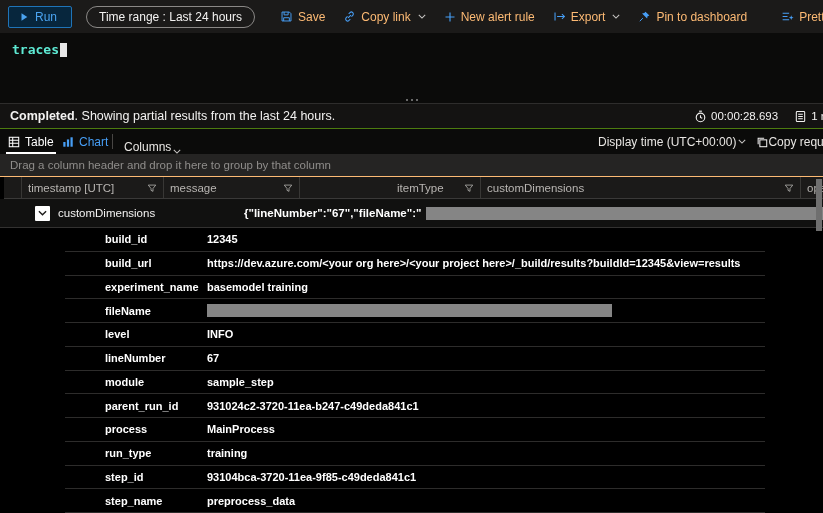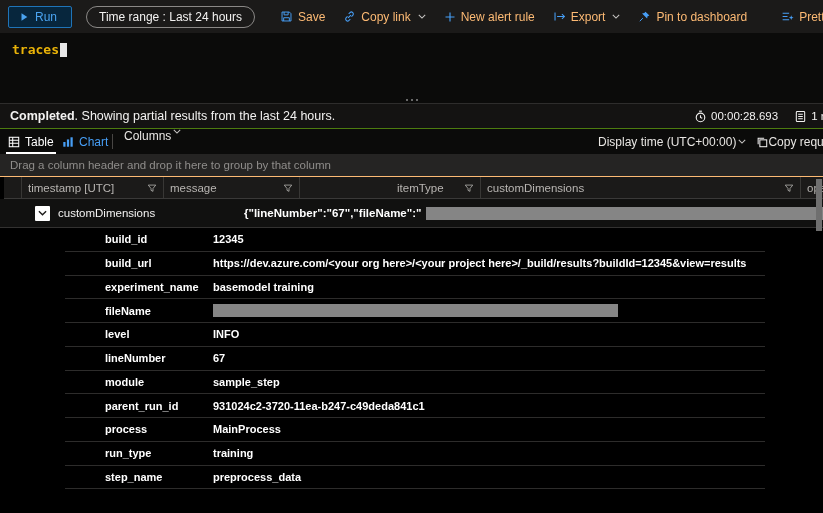--- a/index.html
+++ b/index.html
@@ -20,21 +20,21 @@
   .tb-btn { display:flex; align-items:center; gap:5px; padding:0 9px; height:48px;
     background:transparent; border:none; color:#fdba74; font-size:12px; font-family:inherit;
     white-space:nowrap; cursor:pointer; }
   .icon { display:inline-flex; align-items:center; justify-content:center; }
   .accent { color:var(--accent-blue,#479ef5); }
   .chev { color:#c8c6c4; display:inline-flex; margin-left:2px; }
 
   
   .editor { position:absolute; top:33px; left:0; right:0; height:70px; background:#0b0b0a; }
   .query-line { position:absolute; top:9px; left:12px; font-family:"DejaVu Sans Mono",monospace;
-    font-size:13px; font-weight:700; color:#eab308; }
+    font-size:13px; font-weight:700; color:#5eead4; }
   .cursor { display:inline-block; width:7px; height:14px; background:#e8e8e8;
     vertical-align:text-bottom; margin-left:1px; }
   .splitter { position:absolute; bottom:2px; left:50%; transform:translateX(-50%);
     display:flex; gap:3px; cursor:row-resize; }
   .splitter i { width:2px; height:2px; background:#8a8a8a; border-radius:50%; }
 
   
   .statusbar { position:absolute; top:103px; left:0; right:0; height:26px; background:#141312;
     border-top:1px solid #2e2d2c; border-bottom:1px solid #4d7c0f; }
   .status-left { position:absolute; left:10px; top:0; height:100%; display:flex;
@@ -47,21 +47,21 @@
   
   .tabsbar { position:absolute; top:129px; left:0; right:0; height:25px; background:#0b0b0a; }
   .tab { position:absolute; top:0; height:25px; display:flex; align-items:center; gap:5px;
     font-size:12px; cursor:pointer; }
   .tab-table { left:8px; color:#fff; font-weight:400; }
   .tab-table::after { content:""; position:absolute; left:-2px; right:-2px; bottom:0;
     height:2px; background:#fff; }
   .tab-chart { left:62px; color:var(--accent-blue,#479ef5); }
   .vdiv { position:absolute; left:112px; top:5px; width:1px; height:15px; background:#484644; }
   .columns-btn { position:absolute; left:124px; top:0; height:25px; display:flex;
-    align-items:flex-start; gap:0; font-size:12px; color:#e8e6e3; cursor:pointer; }
+    align-items:flex-end; gap:0; font-size:12px; color:#e8e6e3; cursor:pointer; }
   .tabs-right { position:absolute; left:598px; top:0; height:25px; display:flex;
     align-items:center; gap:10px; font-size:12px; color:#e8e6e3; white-space:nowrap; }
   .tr-item { display:flex; align-items:center; cursor:pointer; }
 
   
   .groupbar { position:absolute; top:154px; left:0; right:0; height:23px; background:#252423;
     display:flex; align-items:center; padding-left:10px; font-size:11.5px; color:#8f8d8b;
     border-bottom:1px solid #fdba74; }
 
   
@@ -83,21 +83,21 @@
   .er-key { margin-left:8px; width:186px; flex:none; font-size:11.5px; color:#f3f2f1; }
   .er-val { font-size:11.5px; font-weight:700; color:#fff; white-space:pre; }
   .er-redacted { flex:1; height:13px; margin-left:4px; background:var(--redacted-gray,#858585); }
 
   
   .details { position:absolute; top:228px; left:65px; right:58px; bottom:0;
     display:flex; flex-direction:column; }
   .detail-row { height:23.75px; flex:none; display:flex; align-items:center;
     border-bottom:1px solid #2d2c2b; cursor:default; }
   .detail-key { margin-left:40px; width:88px; flex:none; font-size:11px; font-weight:700; color:#fff; }
-  .detail-value { margin-left:20px; font-size:11px; font-weight:700; color:#fff; white-space:nowrap; }
+  .detail-value { margin-left:14px; font-size:11px; font-weight:700; color:#fff; white-space:nowrap; }
   .redacted { width:405px; height:13px; background:var(--redacted-gray,#858585); }
 
   
   .vscroll { position:absolute; right:0; top:177px; bottom:0; width:8px; }
   .vscroll .thumb { position:absolute; top:2px; left:1px; width:6px; height:52px; background:#6f6f6f; }
 
   svg { display:block; }
 </style>
 </head>
 <body>
@@ -377,20 +377,24 @@
       </div>
       <div class="detail-row">
         <div class="detail-key">process</div>
         <div class="detail-value">MainProcess</div>
       </div>
       <div class="detail-row">
         <div class="detail-key">run_type</div>
         <div class="detail-value">training</div>
       </div>
       <div class="detail-row">
+        <div class="detail-key">step_id</div>
+        <div class="detail-value">93104bca-3720-11ea-9f85-c49deda841c1</div>
+      </div>
+      <div class="detail-row">
         <div class="detail-key">step_name</div>
         <div class="detail-value">preprocess_data</div>
       </div>
     </div>
 
   <div class="vscroll">
     <div class="thumb"></div>
   </div>
 
 </div>

